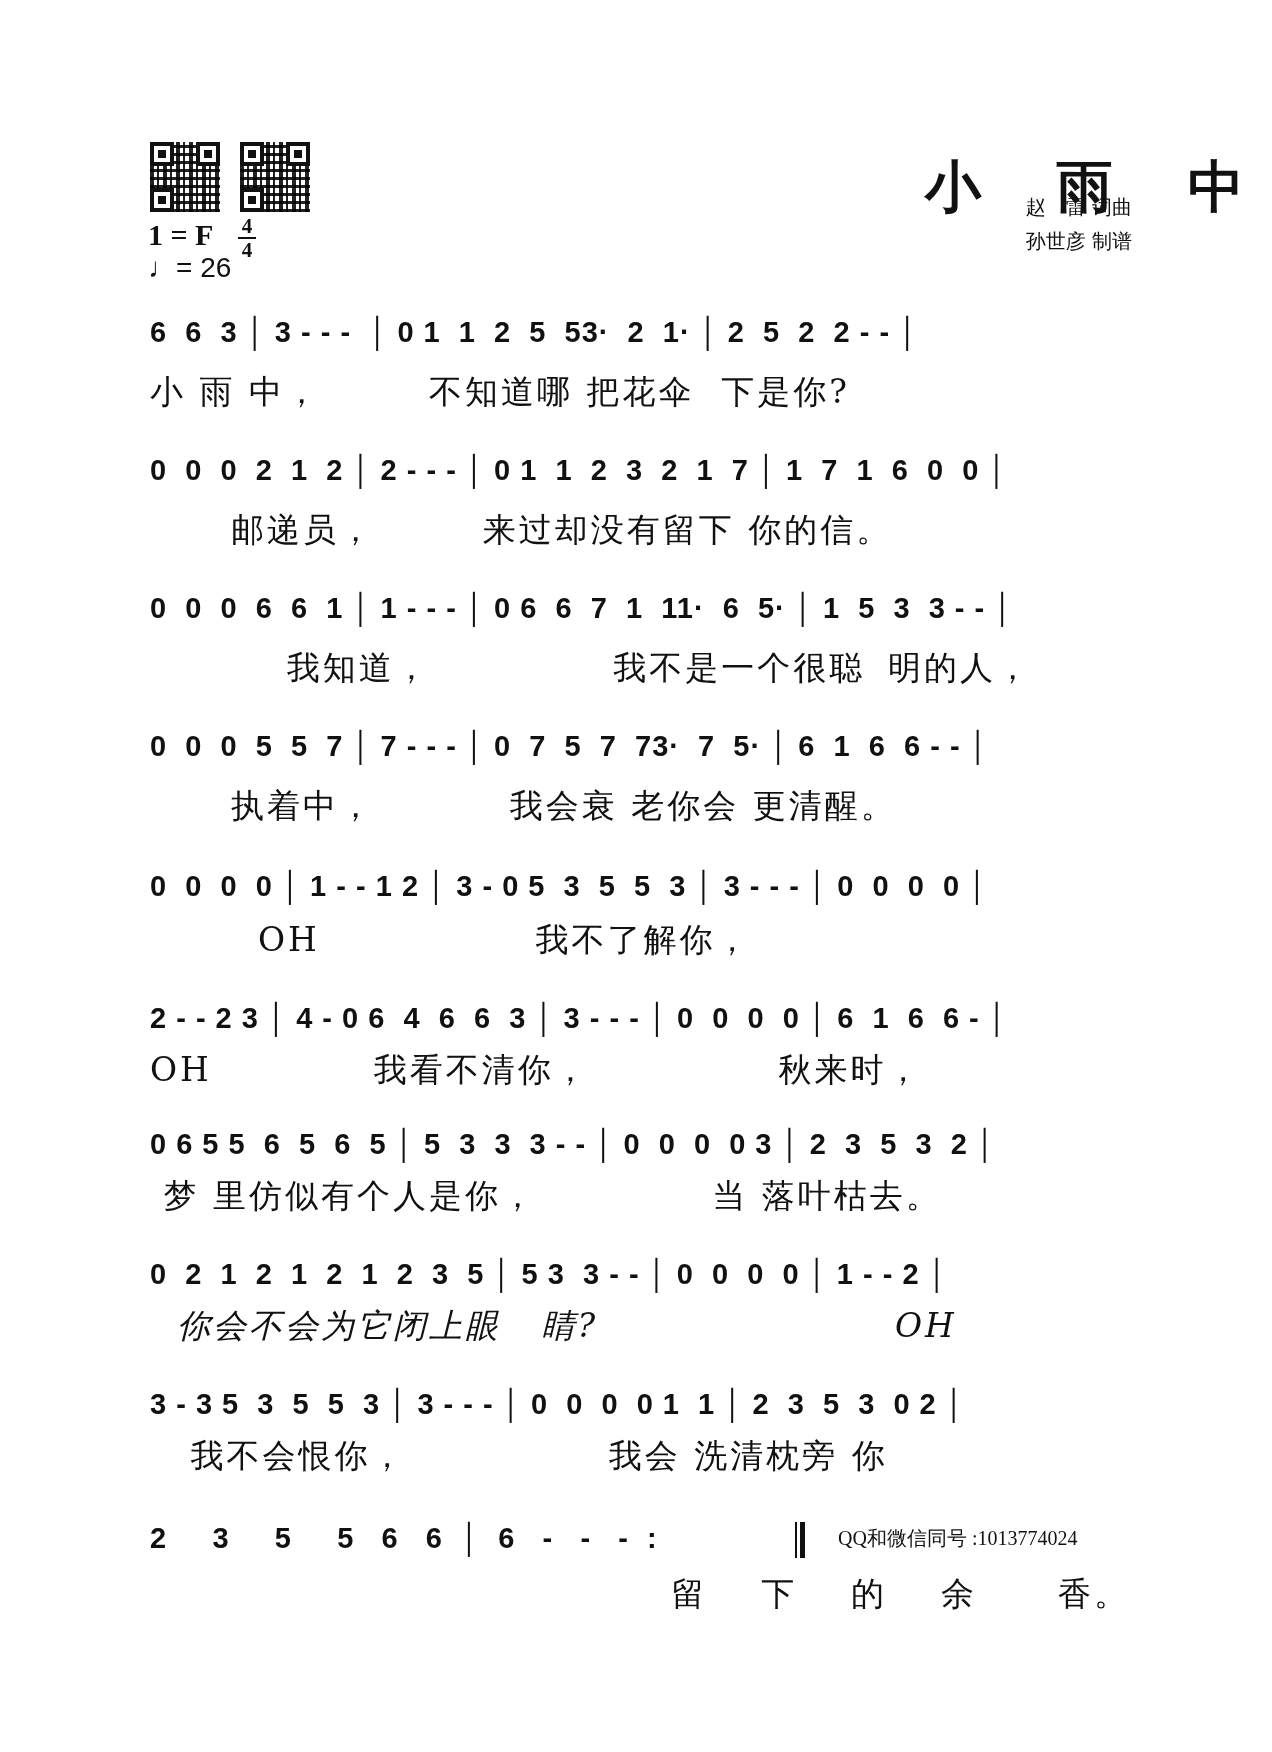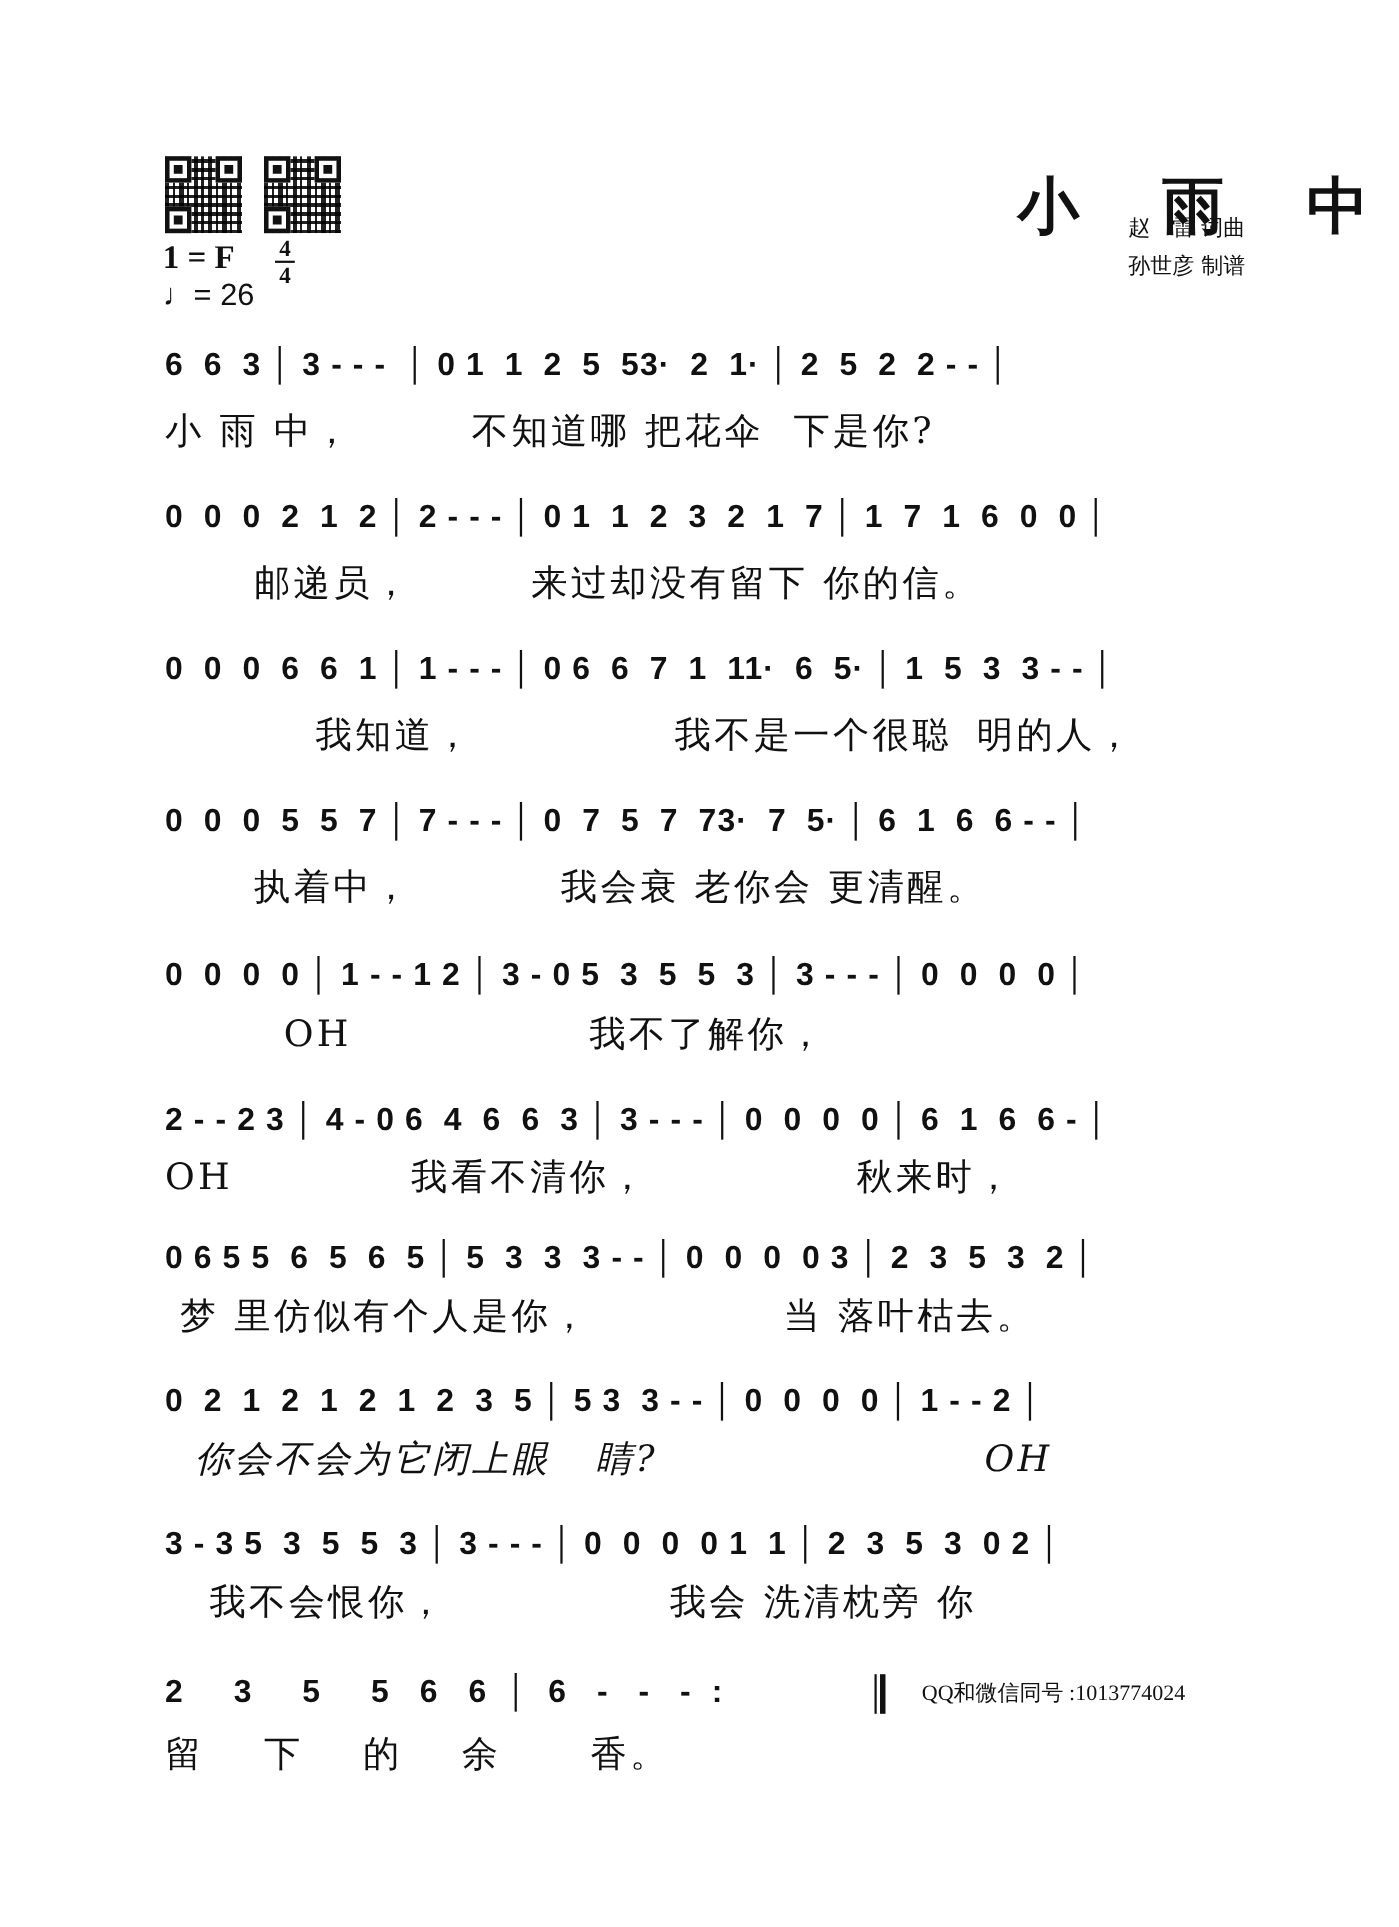--- a/index.html
+++ b/index.html
@@ -10,21 +10,21 @@
       repeating-linear-gradient(0deg,#222 0 3px,#fff 3px 8px);
       background-blend-mode:multiply;border:2px solid #fff;}
   .qr::before,.qr::after{content:"";position:absolute;width:16px;height:16px;border:4px solid #111;background:#fff;box-shadow:inset 0 0 0 4px #fff, inset 0 0 0 10px #111;}
   .qr::before{left:0;top:0;}
   .qr::after{right:0;top:0;}
   .qr .c{position:absolute;left:0;bottom:0;width:16px;height:16px;border:4px solid #111;background:#fff;box-shadow:inset 0 0 0 4px #fff, inset 0 0 0 10px #111;}
   .title{position:absolute;left:0;right:0;top:150px;text-align:right;font-family:"DejaVu Serif",serif;
          font-size:56px;font-weight:bold;letter-spacing:28px;}
   .credit{position:absolute;right:140px;font-family:"DejaVu Serif",serif;font-size:20px;text-align:center;}
   .key{position:absolute;left:148px;top:218px;font-family:"Liberation Serif",serif;font-weight:bold;font-size:30px;}
-  .ts{position:absolute;left:250px;top:216px;font-family:"Liberation Serif",serif;font-weight:bold;font-size:21px;line-height:20px;text-align:center;}
+  .ts{position:absolute;left:238px;top:216px;font-family:"Liberation Serif",serif;font-weight:bold;font-size:21px;line-height:20px;text-align:center;}
   .ts .bar{display:block;border-top:2px solid #111;width:18px;margin:1px auto;}
   .tempo{position:absolute;left:148px;top:252px;font-size:28px;}
   .line{position:absolute;left:150px;width:980px;}
   .notes{position:absolute;left:0;right:0;height:44px;font-family:"Liberation Sans",sans-serif;font-weight:bold;font-size:29px;
          letter-spacing:1px;white-space:pre;}
   .lyrics{position:absolute;left:0;right:0;font-family:"DejaVu Serif",serif;font-size:33px;white-space:pre;letter-spacing:3px;}
   .footer-id{position:absolute;left:838px;top:1525px;font-family:"Liberation Serif",serif;font-size:20px;}
   .endbar{position:absolute;left:795px;top:1522px;width:6px;height:36px;border-left:2px solid #111;}
   .endbar::after{content:"";position:absolute;left:3px;top:0;width:5px;height:36px;background:#111;}
 </style>
@@ -81,17 +81,17 @@
 <div class="line" style="top:1258px;">
   <div class="notes">0  2  1  2  1  2  1  2  3  5 │ 5 3  3 - - │ 0  0  0  0 │ 1 - - 2 │</div>
   <div class="lyrics" style="top:46px;font-style:italic;">  你会不会为它闭上眼   睛?                      OH</div>
 </div>
 <div class="line" style="top:1388px;">
   <div class="notes">3 - 3 5  3  5  5  3 │ 3 - - - │ 0  0  0  0 1  1 │ 2  3  5  3  0 2 │</div>
   <div class="lyrics" style="top:46px;">   我不会恨你，               我会 洗清枕旁 你</div>
 </div>
 <div class="line" style="top:1522px;">
   <div class="notes">2     3     5     5   6   6  │  6   -   -   -  :</div>
-  <div class="lyrics" style="top:50px;">留    下    的    余      香。</div>
+  <div class="lyrics" style="top:50px;text-align:right;">留    下    的    余      香。</div>
 </div>
 
 <div class="endbar"></div>
 <div class="footer-id">QQ和微信同号 :1013774024</div>
 
 </body></html>

